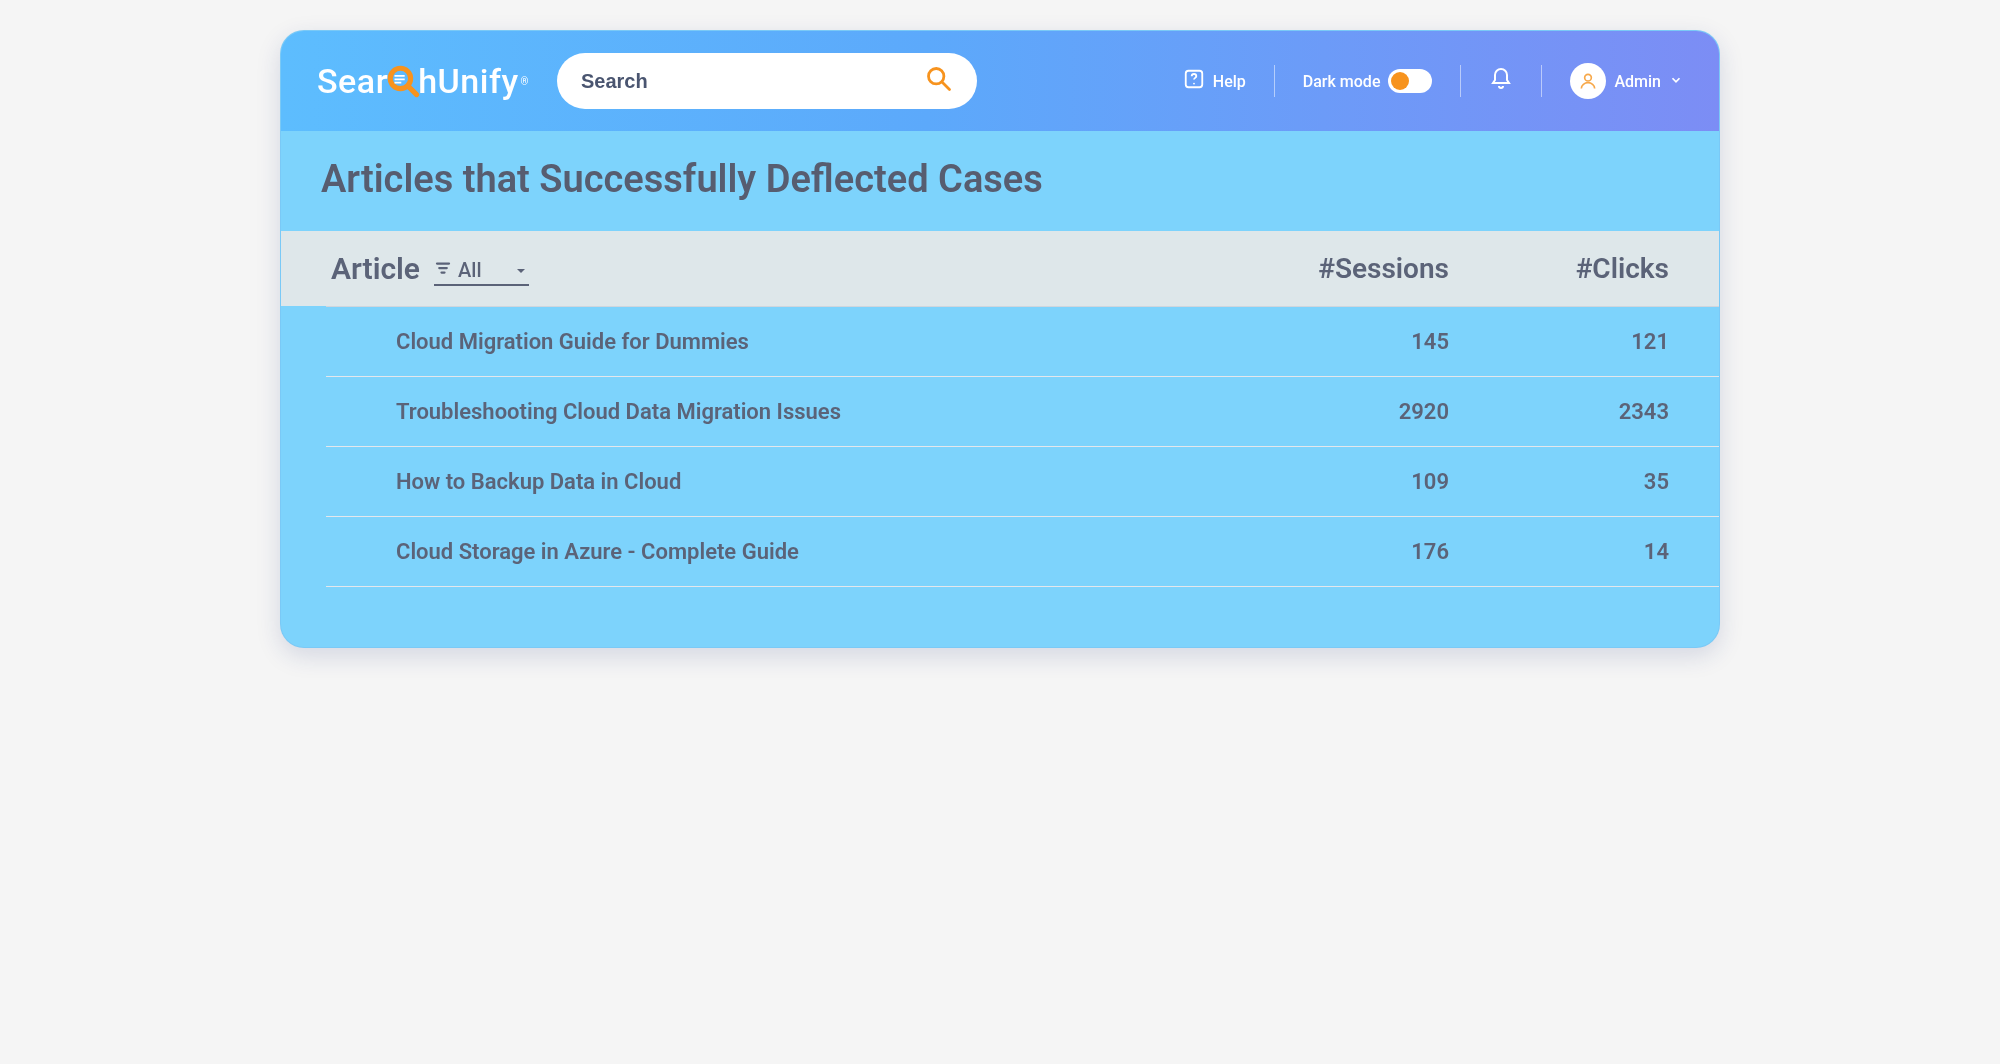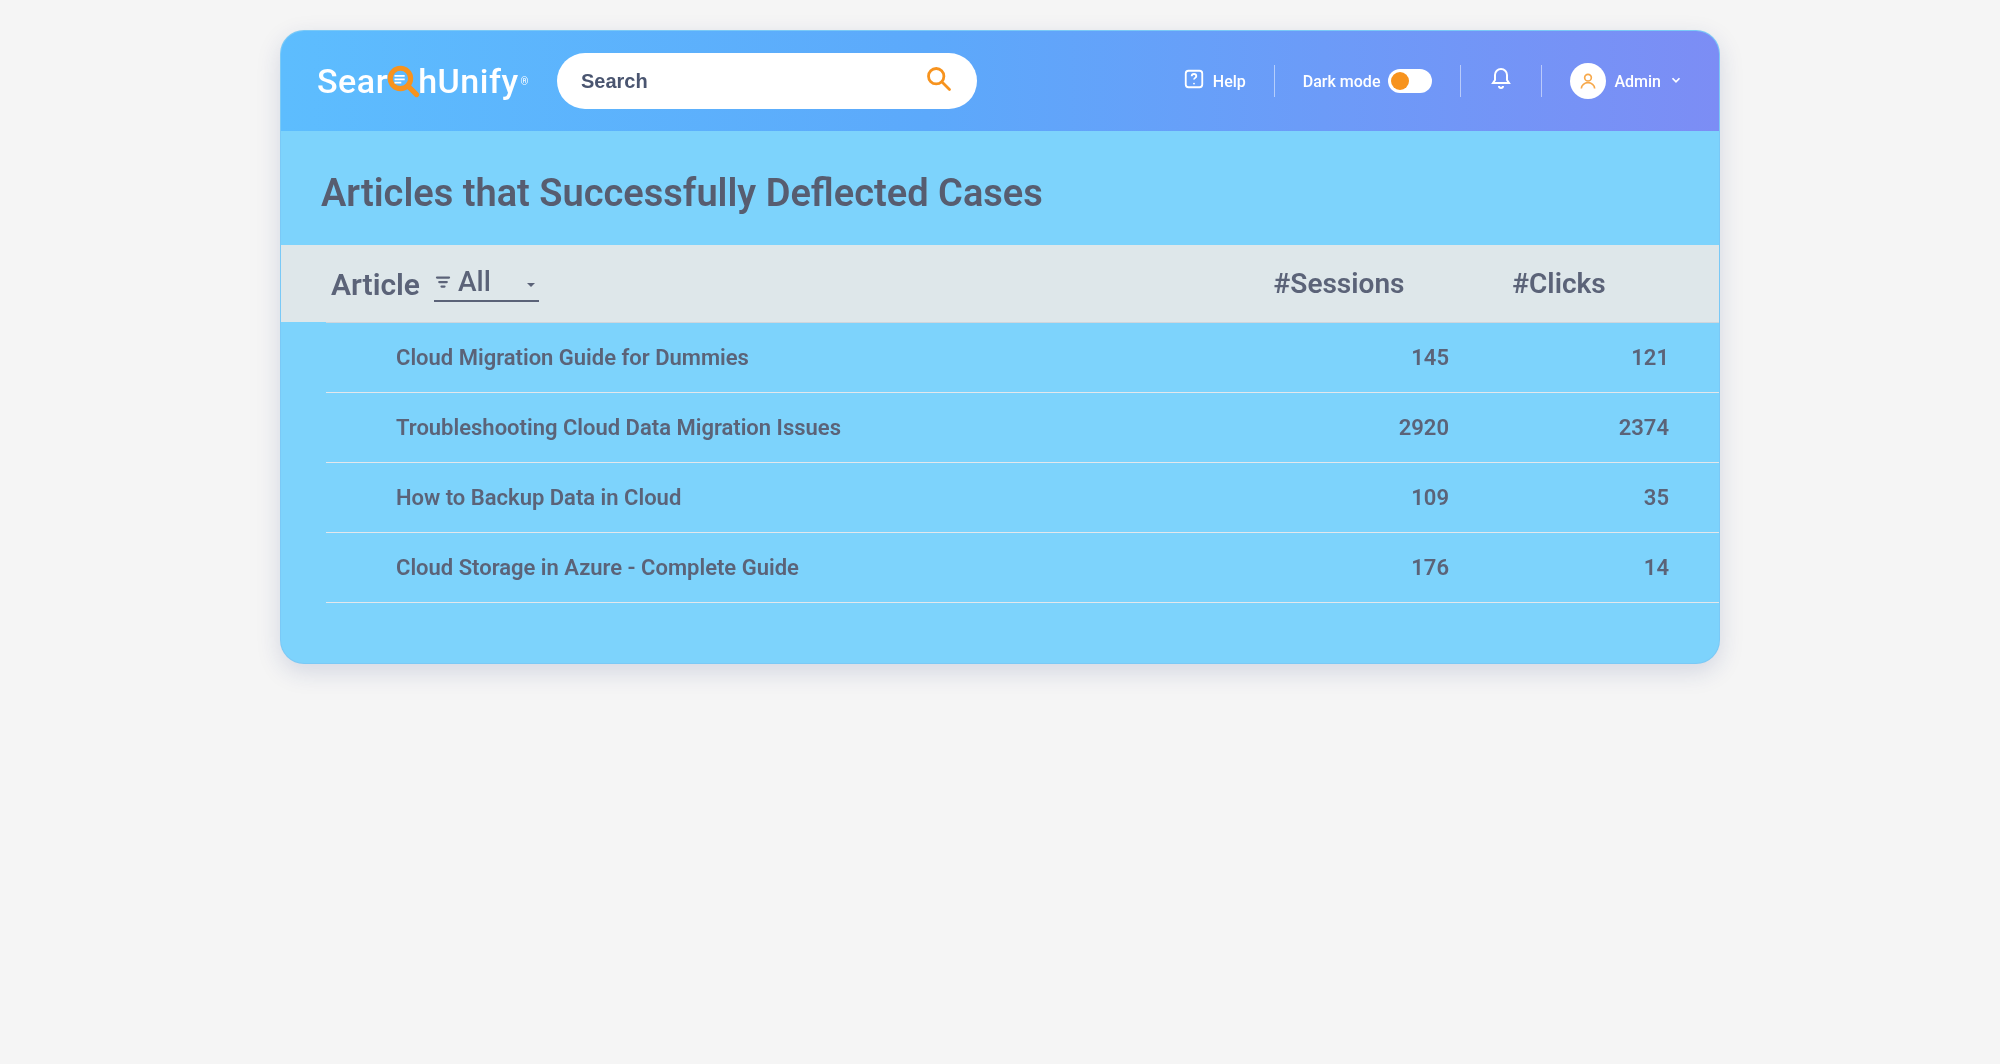--- a/index.html
+++ b/index.html
@@ -92,21 +92,21 @@
   }
   .avatar {
     width: 36px; height: 36px;
     border-radius: 50%;
     background: #fff;
     display: flex;
     align-items: center;
     justify-content: center;
   }
   .page-title {
-    padding: 40px 40px 30px 40px;
+    padding: 26px 40px 30px 40px;
     font-size: 38px;
     font-weight: 600;
     color: #575d70;
   }
   .thead {
     background: #dee7ea;
   }
   .thead-row {
     display: flex;
     align-items: center;
@@ -120,26 +120,26 @@
     color: #5b6378;
     font-size: 30px;
     font-weight: 600;
   }
   .filter-wrap {
     display: flex;
     align-items: flex-start;
     gap: 6px;
     border-bottom: 2px solid #5b6378;
     padding-bottom: 2px;
-    font-size: 28px;
+    font-size: 20px;
     font-weight: 500;
   }
   .th-col {
     width: 220px;
-    text-align: center;
+    text-align: right;
     color: #5b6378;
     font-size: 28px;
     font-weight: 600;
   }
   .tbody-row {
     display: flex;
     align-items: center;
     padding: 22px 50px 22px 70px;
     border-bottom: 1px solid #e4e7ec;
     color: #5b6378;
@@ -262,21 +262,21 @@
 
   <div class="tbody" id="tbody">
       <div class="tbody-row">
         <div class="td-article">Cloud Migration Guide for Dummies</div>
         <div class="td-col">145</div>
         <div class="td-col">121</div>
       </div>
       <div class="tbody-row">
         <div class="td-article">Troubleshooting Cloud Data Migration Issues</div>
         <div class="td-col">2920</div>
-        <div class="td-col">2374</div>
+        <div class="td-col">2343</div>
       </div>
       <div class="tbody-row">
         <div class="td-article">How to Backup Data in Cloud</div>
         <div class="td-col">109</div>
         <div class="td-col">35</div>
       </div>
       <div class="tbody-row">
         <div class="td-article">Cloud Storage in Azure - Complete Guide</div>
         <div class="td-col">176</div>
         <div class="td-col">14</div>

